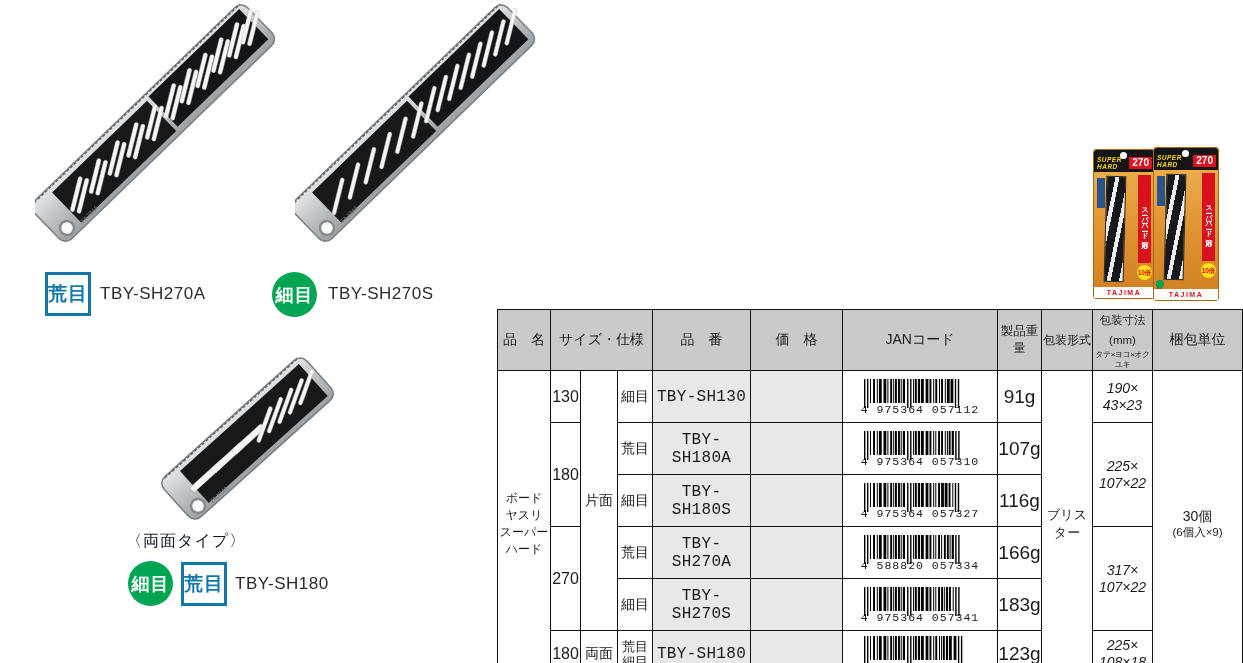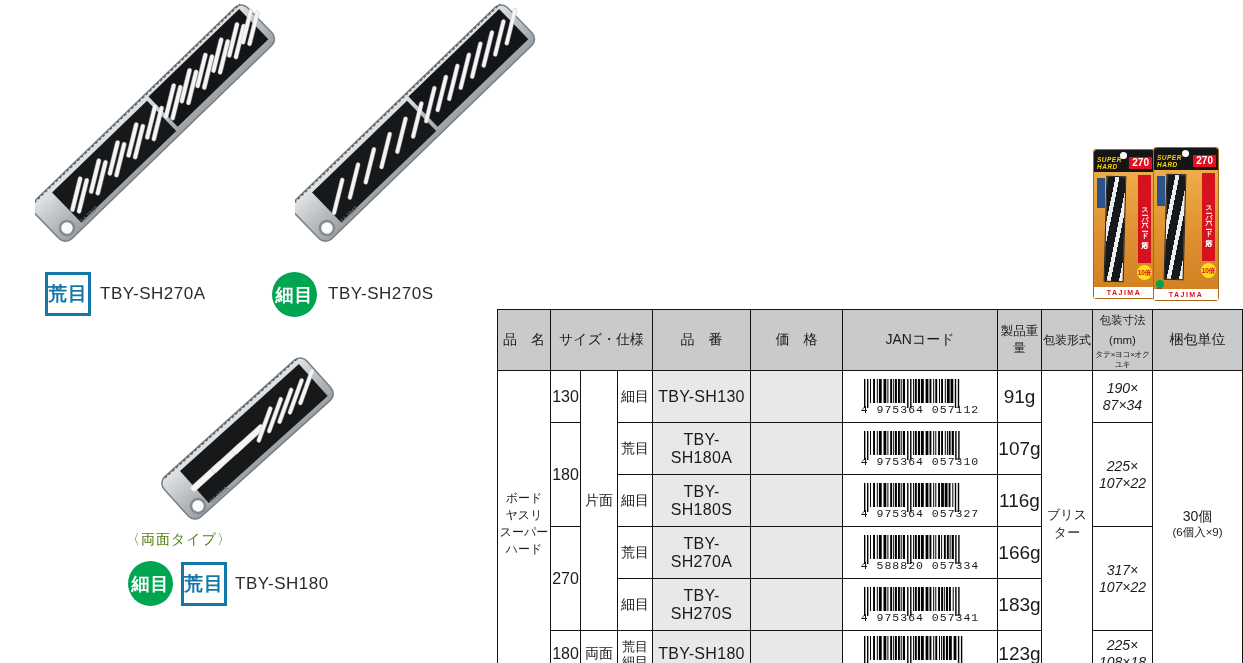--- a/index.html
+++ b/index.html
@@ -7,31 +7,31 @@
           font-family:"Liberation Sans",sans-serif;color:#1a1a1a;}
 
   
   .chip-coarse{position:absolute;width:46px;height:44px;box-sizing:border-box;
     border:3px solid #1377a9;background:#fff;color:#1377a9;font-weight:bold;font-size:19px;
     display:flex;align-items:center;justify-content:center;letter-spacing:1px;}
   .chip-fine{position:absolute;width:45px;height:45px;border-radius:50%;
     background:#00a551;color:#fff;font-weight:bold;font-size:18px;
     display:flex;align-items:center;justify-content:center;letter-spacing:1px;}
   .part-text{position:absolute;height:44px;line-height:44px;font-size:17px;color:#2b2b2b;letter-spacing:.5px;}
-  .type-note{position:absolute;font-size:14px;color:#4d7c0f;letter-spacing:1px;}
+  .type-note{position:absolute;font-size:16px;color:#0f172a;letter-spacing:1px;}
 
   
   table.spec{position:absolute;left:497px;top:309px;border-collapse:collapse;table-layout:fixed;
     font-size:14px;}
   table.spec td,table.spec th{border:1px solid #111;padding:0;text-align:center;vertical-align:middle;
     overflow:hidden;font-weight:normal;}
   table.spec{border-bottom:3px solid #111;}
   tr.hdr th{background:#c9cacb;height:35px;font-size:14px;}
   td.shade{background:#e8e8e8;}
-  .part-no{font-size:16px;letter-spacing:.3px;background:#e8e8e8;}
+  .part-no{font-size:16px;letter-spacing:.3px;background:#e8e8e8;font-family:Liberation Mono, monospace;}
   .grain-cell{font-size:14px;}
   .size-cell{font-size:16px;}
   .weight-cell{font-size:19px;text-align:left;padding-left:4px;}
   .dims-cell{font-size:14px;line-height:17px;font-style:italic;}
   .name-cell{font-size:12px;line-height:17px;}
   .hdr-dims .l1{font-size:11.5px;display:block;line-height:20px;}
   .hdr-dims .l2{font-size:8px;display:block;line-height:10px;letter-spacing:-.5px;}
   .unit-cell .l1{font-size:14px;display:block;line-height:17px;}
   .unit-cell .l2{font-size:11.5px;display:block;line-height:14px;}
   .pack-type-cell{font-size:13px;}
@@ -365,21 +365,21 @@
                 <rect x="90.49999999999999" y="0" width="2.8" height="24"></rect>
                 <rect x="94.79999999999998" y="0" width="1.4" height="29"></rect>
                 <rect x="97.79999999999998" y="0" width="1.4" height="29"></rect>
               </svg>
               <div class="jan-num">4 975364 057112</div>
             </div>
           </td>
       <td class="weight-cell">91g</td>
       <td rowspan="6" class="pack-type-cell">ブリスター</td>
       <td class="dims-cell">
-        <span>190×</span><br><span>87×34</span>
+        <span>190×</span><br><span>43×23</span>
       </td>
       <td rowspan="6" class="unit-cell">
         <span class="l1">30個</span>
         <span class="l2">(6個入×9)</span>
       </td>
     </tr>
 
     <tr style="height:52px">
       <td rowspan="2" class="size-cell">180</td>
       <td class="grain-cell">荒目</td>

